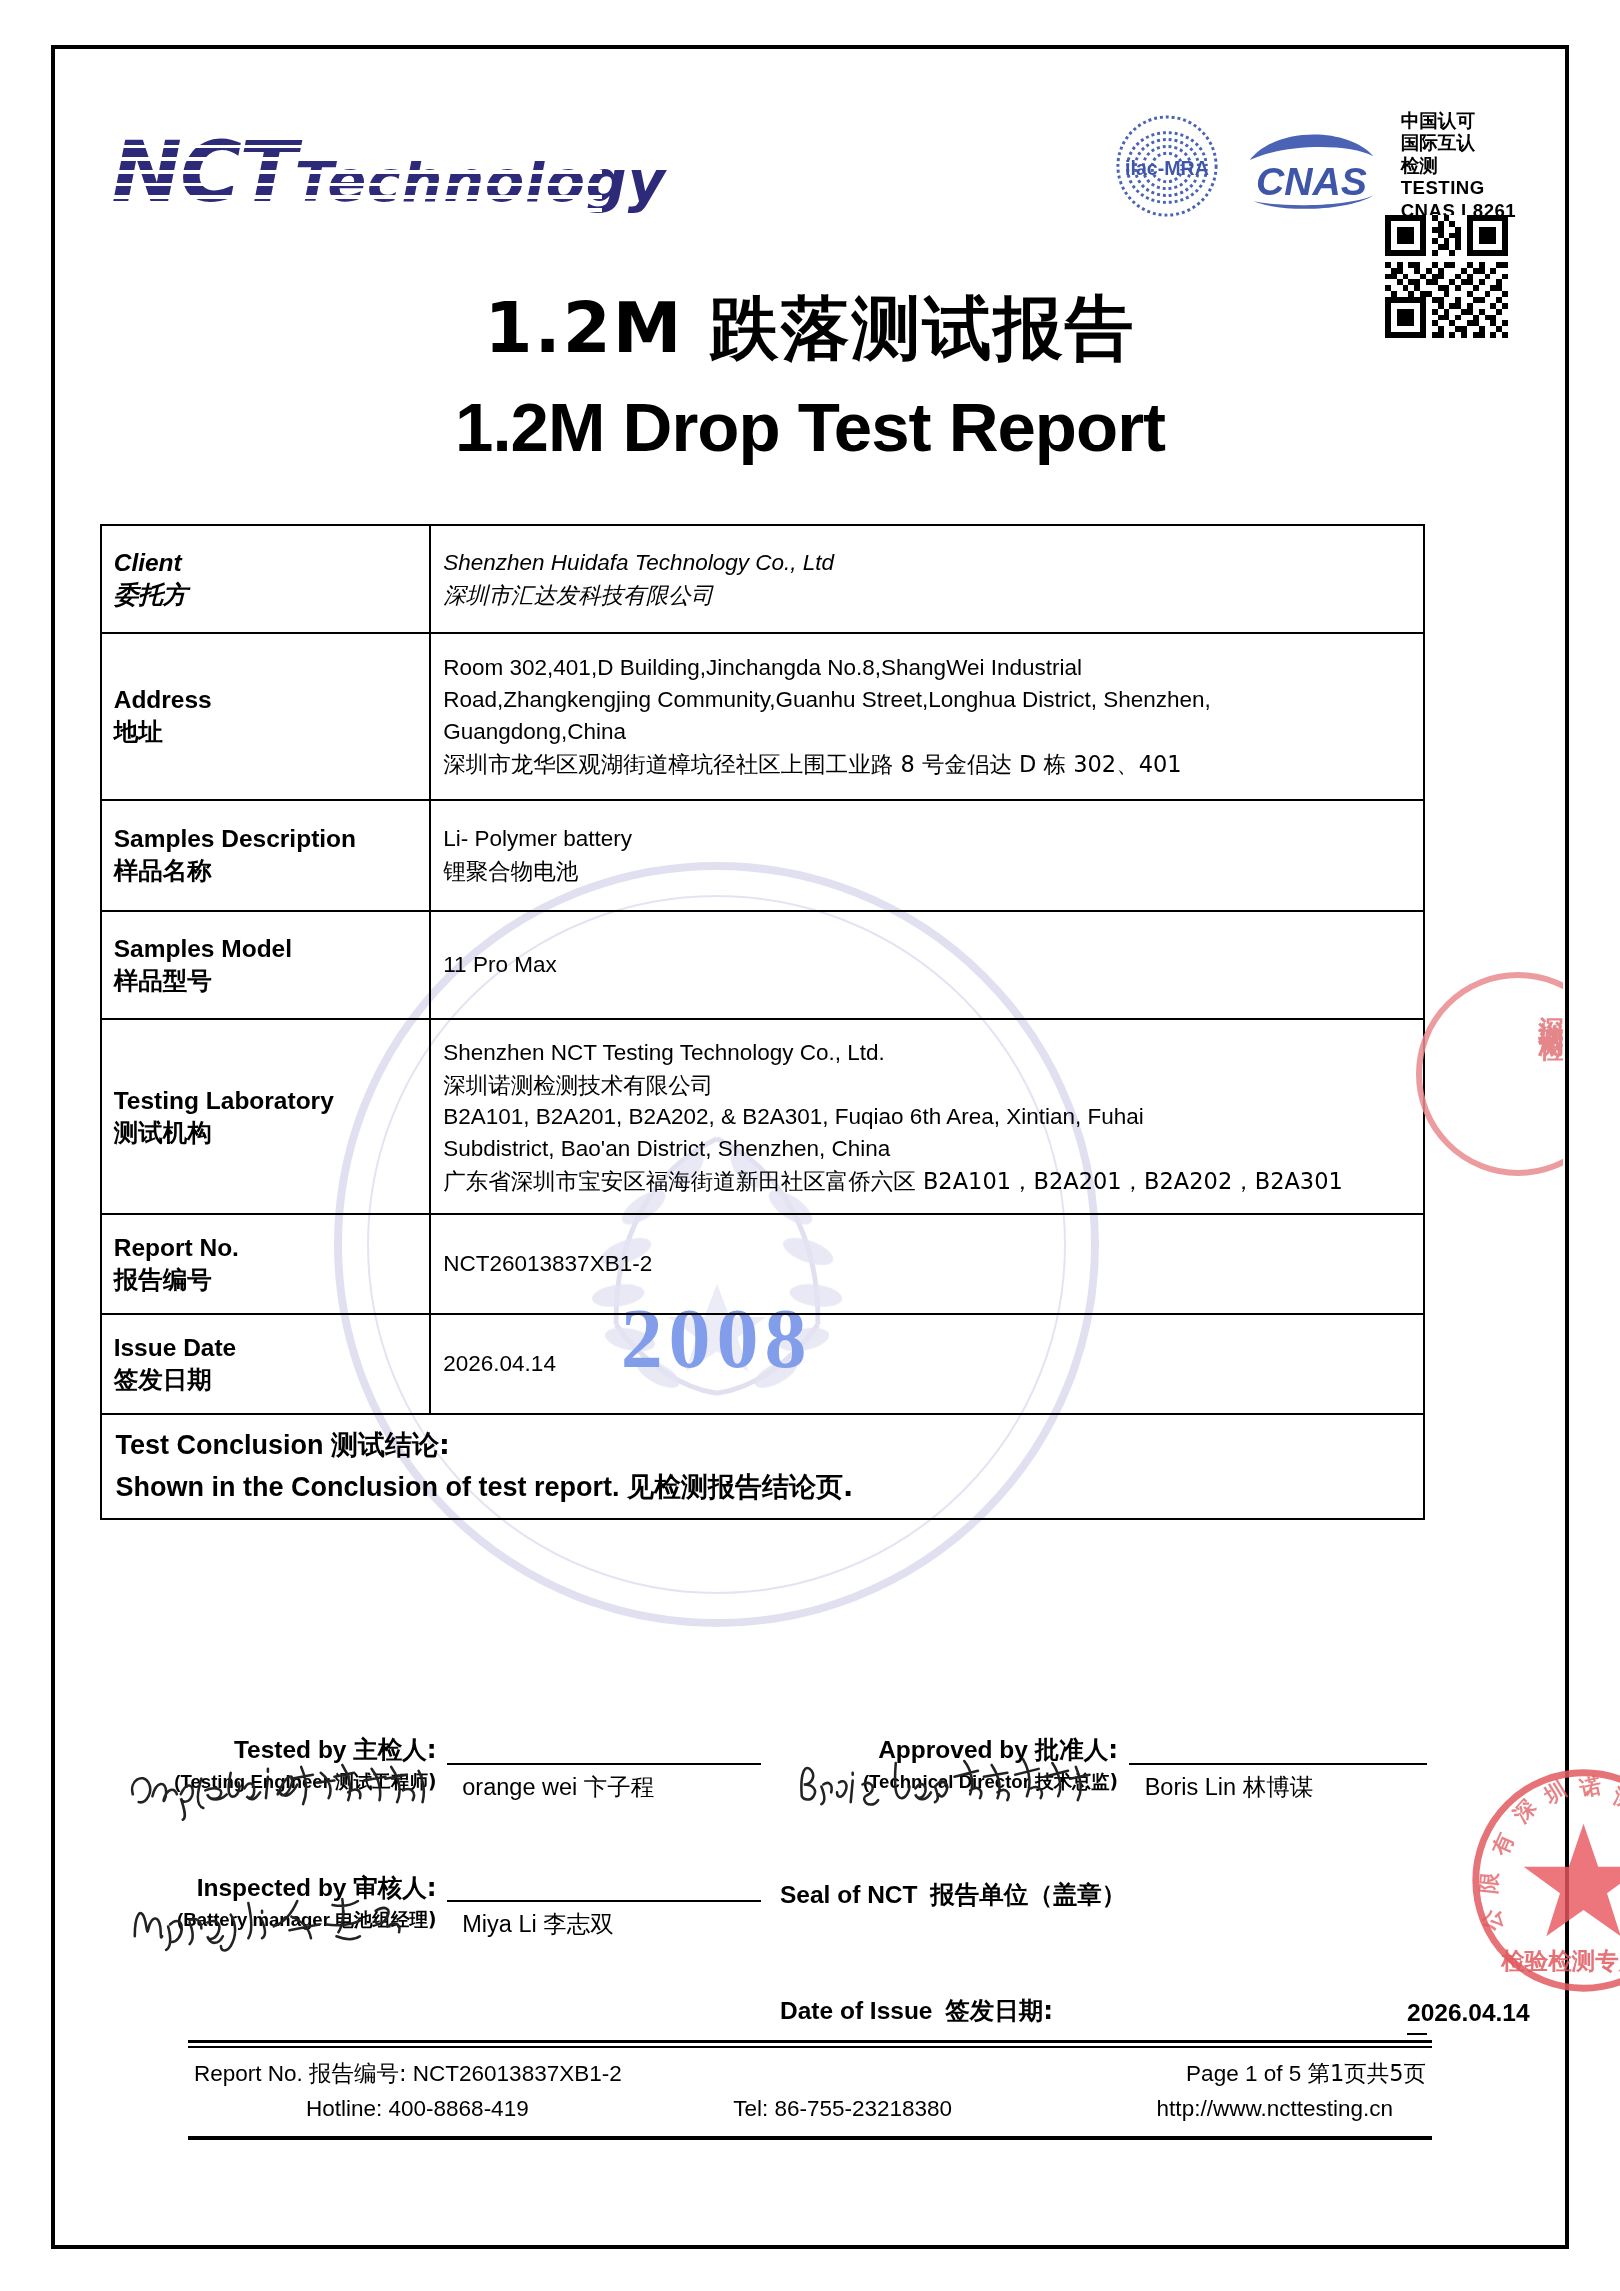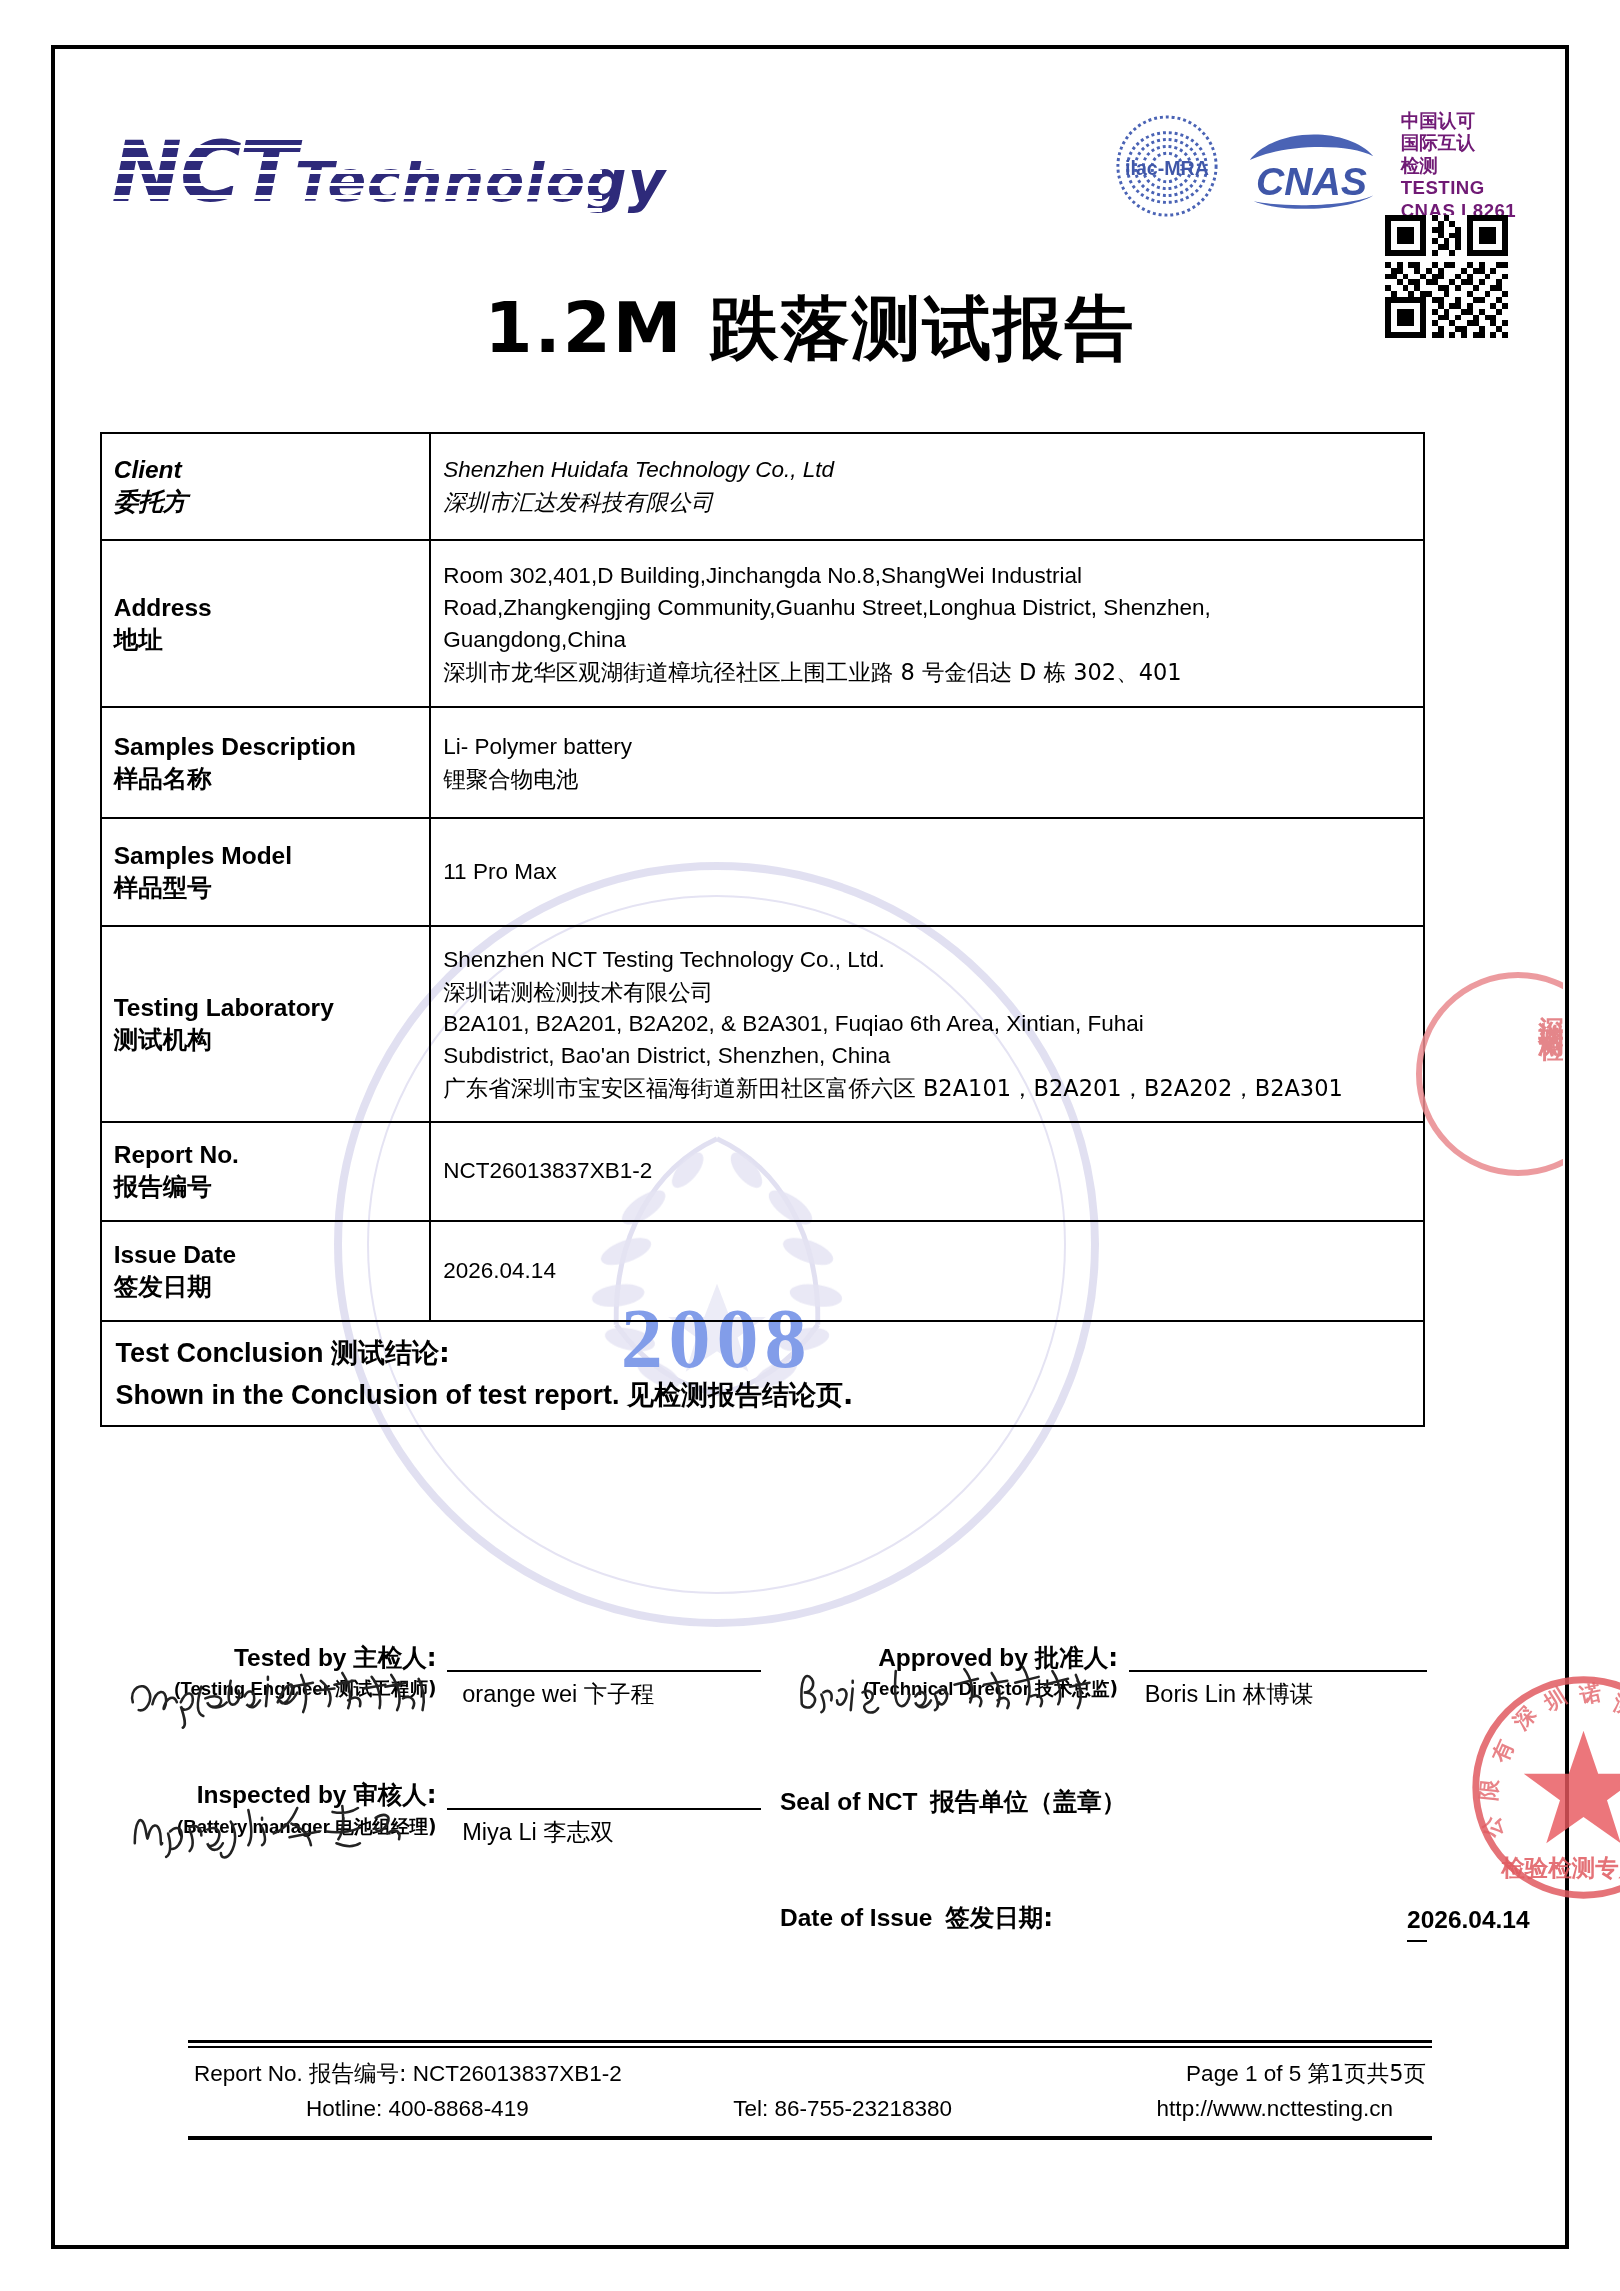--- a/index.html
+++ b/index.html
@@ -81,21 +81,21 @@
   }
 
   .certs{
     position:absolute;right:9.8px;top:21.6px;
     display:flex;align-items:center;gap:15.7px;
   }
   .ilac{width:110px;height:104px;}
   .cnas{width:147px;height:98px;display:flex;flex-direction:column;align-items:center;justify-content:center;}
   .cnas svg{width:147px;height:98px;}
   .cnas-text{
-    font-size:18.6px;color:#701a75;font-weight:bold;line-height:22.5px;
+    font-size:18.6px;color:#000000;font-weight:bold;line-height:22.5px;
     font-family:"DejaVu Sans",sans-serif;
     white-space:nowrap;
   }
   .cnas-text .en{font-family:"Liberation Sans",sans-serif;letter-spacing:0.5px;}
 
   .qr{
     position:absolute;right:17.6px;top:127px;width:123px;height:123px;
   }
   .qr svg{width:123px;height:123px;}
 
@@ -422,20 +422,21 @@
               <rect x="15" y="20" width="2" height="1"></rect>
             <rect x="18" y="20" width="1" height="1"></rect>
               <rect x="20" y="20" width="1" height="1"></rect>
           </g>
         </svg>
       </div>
     </div>
 
     <div class="titles">
       <div class="title-cn">1.2M 跌落测试报告</div>
+      <div class="title-en">1.2M Drop Test Report</div>
     </div>
 
     <table class="tbl">
       <tbody>
           <tr class="r-client">
         <td class="lbl">
           <div>Client</div>
           <div class="cn">委托方</div>
         </td>
         <td class="val">

